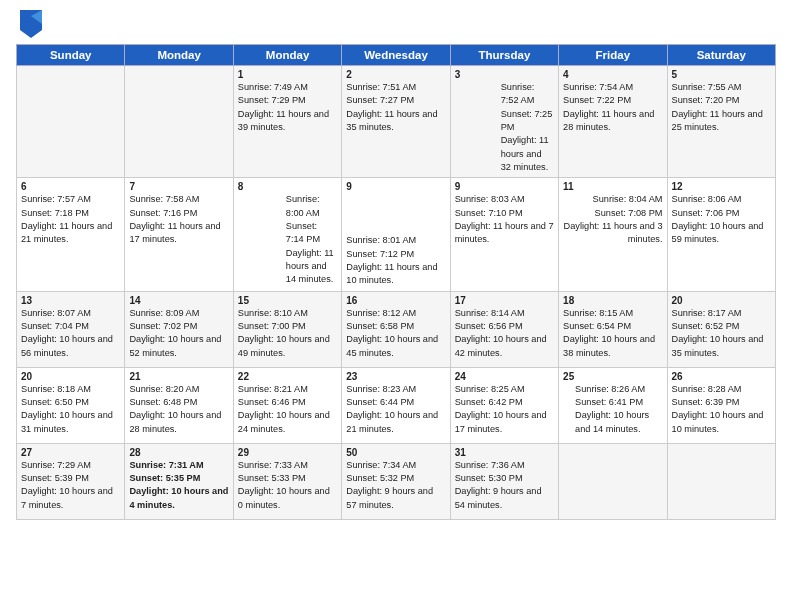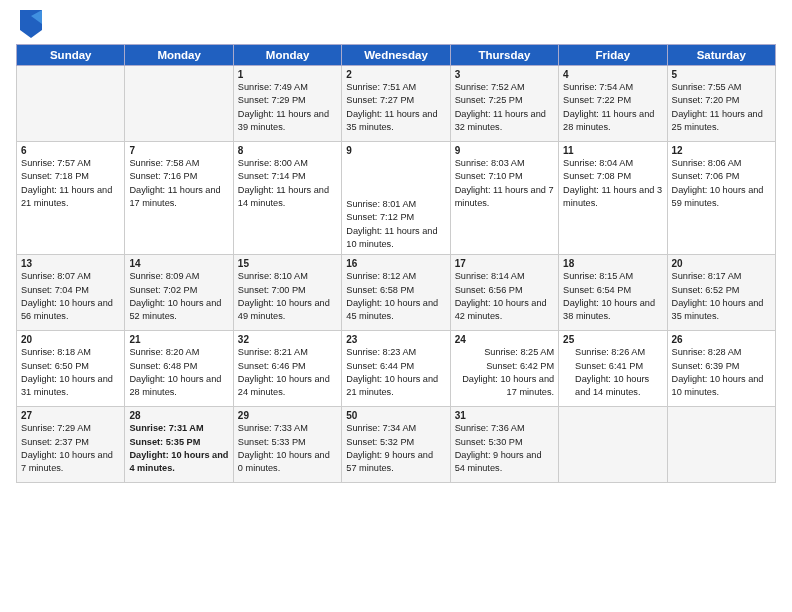--- a/index.html
+++ b/index.html
@@ -143,21 +143,21 @@
 Daylight: 11 hours and 39 minutes.</div>
           </td>
           <td>
             <span class="day-num">2</span>
             <div class="day-info" style="white-space: pre-line;">Sunrise: 7:51 AM
 Sunset: 7:27 PM
 Daylight: 11 hours and 35 minutes.</div>
           </td>
           <td>
             <span class="day-num">3</span>
-            <div class="day-info" style="white-space: pre-line;">Sunrise: 7:52 AM
+            <div class="day-info" style="white-space: pre-line; margin-left: 46px;">Sunrise: 7:52 AM
 Sunset: 7:25 PM
 Daylight: 11 hours and 32 minutes.</div>
           </td>
           <td>
             <span class="day-num">4</span>
             <div class="day-info" style="white-space: pre-line;">Sunrise: 7:54 AM
 Sunset: 7:22 PM
 Daylight: 11 hours and 28 minutes.</div>
           </td>
           <td>
@@ -175,39 +175,39 @@
 Daylight: 11 hours and 21 minutes.</div>
           </td>
           <td>
             <span class="day-num">7</span>
             <div class="day-info" style="white-space: pre-line;">Sunrise: 7:58 AM
 Sunset: 7:16 PM
 Daylight: 11 hours and 17 minutes.</div>
           </td>
           <td>
             <span class="day-num">8</span>
-            <div class="day-info" style="white-space: pre-line;">Sunrise: 8:00 AM
+            <div class="day-info" style="white-space: pre-line; margin-left: 48px;">Sunrise: 8:00 AM
 Sunset: 7:14 PM
 Daylight: 11 hours and 14 minutes.</div>
           </td>
           <td>
             <span class="day-num">9</span>
             <div class="day-info" style="white-space: pre-line; margin-top: 42px;">Sunrise: 8:01 AM
 Sunset: 7:12 PM
 Daylight: 11 hours and 10 minutes.</div>
           </td>
           <td>
             <span class="day-num">9</span>
             <div class="day-info" style="white-space: pre-line;">Sunrise: 8:03 AM
 Sunset: 7:10 PM
 Daylight: 11 hours and 7 minutes.</div>
           </td>
           <td>
             <span class="day-num">11</span>
-            <div class="day-info" style="white-space: pre-line;">Sunrise: 8:04 AM
+            <div class="day-info" style="white-space: pre-line; text-align: right;">Sunrise: 8:04 AM
 Sunset: 7:08 PM
 Daylight: 11 hours and 3 minutes.</div>
           </td>
           <td>
             <span class="day-num">12</span>
             <div class="day-info" style="white-space: pre-line;">Sunrise: 8:06 AM
 Sunset: 7:06 PM
 Daylight: 10 hours and 59 minutes.</div>
           </td>
         </tr>
@@ -262,55 +262,55 @@
 Sunset: 6:50 PM
 Daylight: 10 hours and 31 minutes.</div>
           </td>
           <td>
             <span class="day-num">21</span>
             <div class="day-info" style="white-space: pre-line;">Sunrise: 8:20 AM
 Sunset: 6:48 PM
 Daylight: 10 hours and 28 minutes.</div>
           </td>
           <td>
-            <span class="day-num">32</span>
+            <span class="day-num">22</span>
             <div class="day-info" style="white-space: pre-line;">Sunrise: 8:21 AM
 Sunset: 6:46 PM
 Daylight: 10 hours and 24 minutes.</div>
           </td>
           <td>
             <span class="day-num">23</span>
             <div class="day-info" style="white-space: pre-line;">Sunrise: 8:23 AM
 Sunset: 6:44 PM
 Daylight: 10 hours and 21 minutes.</div>
           </td>
           <td>
             <span class="day-num">24</span>
-            <div class="day-info" style="white-space: pre-line; text-align: right;">Sunrise: 8:25 AM
+            <div class="day-info" style="white-space: pre-line;">Sunrise: 8:25 AM
 Sunset: 6:42 PM
 Daylight: 10 hours and 17 minutes.</div>
           </td>
           <td>
             <span class="day-num">25</span>
             <div class="day-info" style="white-space: pre-line; margin-left: 12px;">Sunrise: 8:26 AM
 Sunset: 6:41 PM
 Daylight: 10 hours and 14 minutes.</div>
           </td>
           <td>
             <span class="day-num">26</span>
             <div class="day-info" style="white-space: pre-line;">Sunrise: 8:28 AM
 Sunset: 6:39 PM
 Daylight: 10 hours and 10 minutes.</div>
           </td>
         </tr>
         <tr>
           <td>
             <span class="day-num">27</span>
             <div class="day-info" style="white-space: pre-line;">Sunrise: 7:29 AM
-Sunset: 2:37 PM
+Sunset: 5:39 PM
 Daylight: 10 hours and 7 minutes.</div>
           </td>
           <td>
             <span class="day-num">28</span>
             <div class="day-info" style="white-space: pre-line; font-weight: bold;">Sunrise: 7:31 AM
 Sunset: 5:35 PM
 Daylight: 10 hours and 4 minutes.</div>
           </td>
           <td>
             <span class="day-num">29</span>

